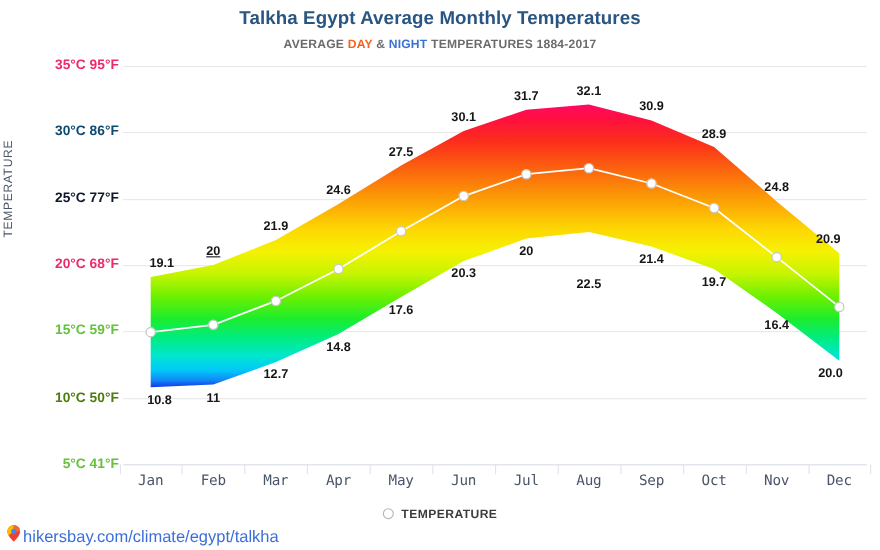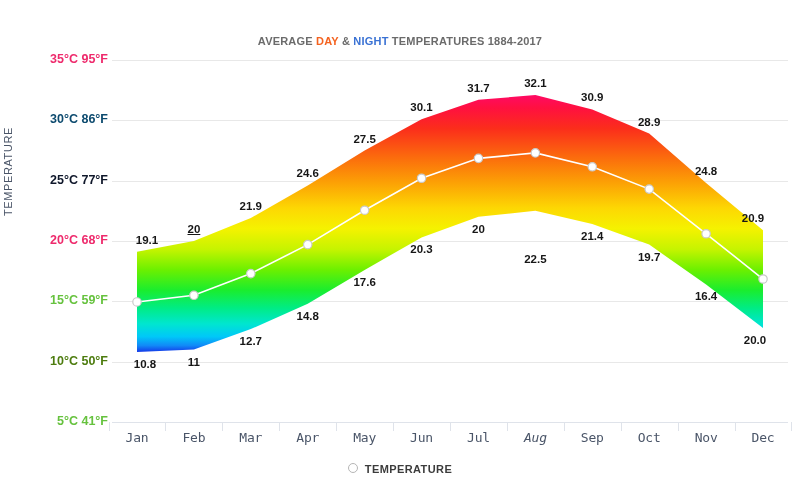--- a/index.html
+++ b/index.html
@@ -177,20 +177,23 @@
     position: relative;
     top: -1px;
   }
   .footer-text { vertical-align: middle; }
 </style>
 </head>
 <body>
 
 <div id="chart-root">
 
+  <div class="chart-title">
+    <span>Talkha Egypt Average Monthly Temperatures</span>
+  </div>
 
   <div class="chart-subtitle">
     <span>AVERAGE </span><span class="sub-day">DAY</span><span> &amp; </span><span class="sub-night">NIGHT</span><span> TEMPERATURES 1884-2017</span>
   </div>
 
   <div class="yaxis-title">TEMPERATURE</div>
 
   <div class="ytick-wrap" id="ytick-wrap">
       <div class="ytick" style="top: 52px; color: rgb(238, 42, 108);">35°C 95°F</div>
       <div class="ytick" style="top: 112.333px; color: #0c4a6e;">30°C 86°F</div>
@@ -257,21 +260,21 @@
       <div class="xlabel" style="left: 220.818px; width: 60px;">Mar</div>
       <div class="xtick-sep" style="left: 222px;"></div>
       <div class="xlabel" style="left: 277.727px; width: 60px;">Apr</div>
       <div class="xtick-sep" style="left: 279px;"></div>
       <div class="xlabel" style="left: 334.636px; width: 60px;">May</div>
       <div class="xtick-sep" style="left: 336px;"></div>
       <div class="xlabel" style="left: 391.545px; width: 60px;">Jun</div>
       <div class="xtick-sep" style="left: 393px;"></div>
       <div class="xlabel" style="left: 448.455px; width: 60px;">Jul</div>
       <div class="xtick-sep" style="left: 450px;"></div>
-      <div class="xlabel" style="left: 505.364px; width: 60px; font-style: italic;">Aug</div>
+      <div class="xlabel" style="left: 505.364px; width: 60px;">Aug</div>
       <div class="xtick-sep" style="left: 507px;"></div>
       <div class="xlabel" style="left: 562.273px; width: 60px;">Sep</div>
       <div class="xtick-sep" style="left: 564px;"></div>
       <div class="xlabel" style="left: 619.182px; width: 60px;">Oct</div>
       <div class="xtick-sep" style="left: 621px;"></div>
       <div class="xlabel" style="left: 676.091px; width: 60px;">Nov</div>
       <div class="xtick-sep" style="left: 678px;"></div>
       <div class="xlabel" style="left: 733px; width: 60px;">Dec</div>
       <div class="xtick-sep" style="left: 735px;"></div>
       <div class="xtick-sep" style="left: 109px;"></div>
@@ -302,14 +305,24 @@
       <div class="vlabel" style="left: 562.273px; width: 60px; top: 230.107px;">21.4</div>
       <div class="vlabel" style="left: 619.182px; width: 60px; top: 250.62px;">19.7</div>
       <div class="vlabel" style="left: 676.091px; width: 60px; top: 290.44px;">16.4</div>
       <div class="vlabel" style="left: 725px; width: 60px; top: 333.88px;">20.0</div>
     </div>
 
   <div class="legend">
     <span class="legend-marker"></span><span class="legend-text">TEMPERATURE</span>
   </div>
 
+  <div class="footer">
+    <span class="footer-pin">
+      <svg width="13" height="16" viewBox="0 0 13 16">
+        <path d="M6.5 0.6 C3.2 0.6 0.7 3.1 0.7 6.2 C0.7 10.2 6.5 15.4 6.5 15.4 C6.5 15.4 12.3 10.2 12.3 6.2 C12.3 3.1 9.8 0.6 6.5 0.6 Z" fill="#ea4335"></path>
+        <path d="M6.5 0.6 C3.2 0.6 0.7 3.1 0.7 6.2 C0.7 7.3 1.1 8.4 1.8 9.5 L6.5 6.2 Z" fill="#fbbc04"></path>
+        <path d="M12.3 6.2 C12.3 3.1 9.8 0.6 6.5 0.6 L6.5 6.2 Z" fill="#f06a35"></path>
+        <circle cx="6.5" cy="6.0" r="2.3" fill="#4285f4"></circle>
+      </svg>
+    </span><span class="footer-text">hikersbay.com/climate/egypt/talkha</span>
+  </div>
 
 </div>
 
 </body></html>

